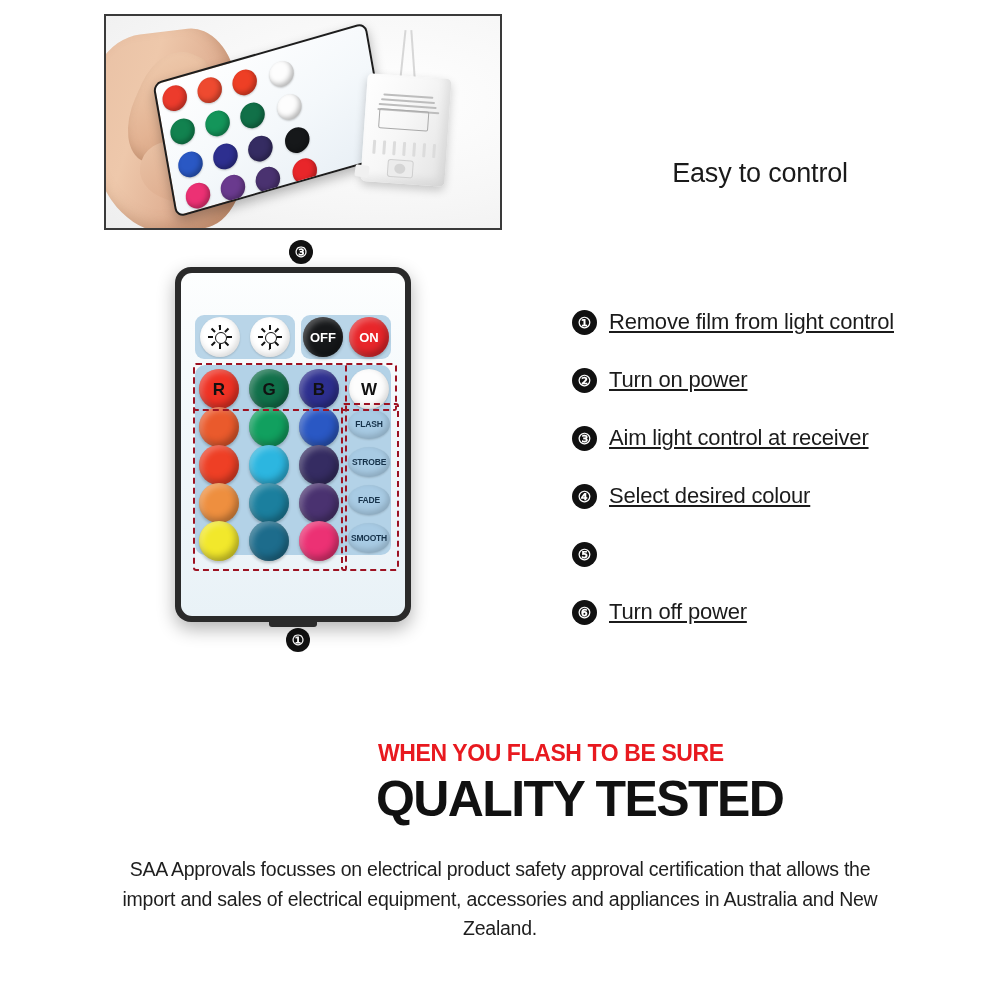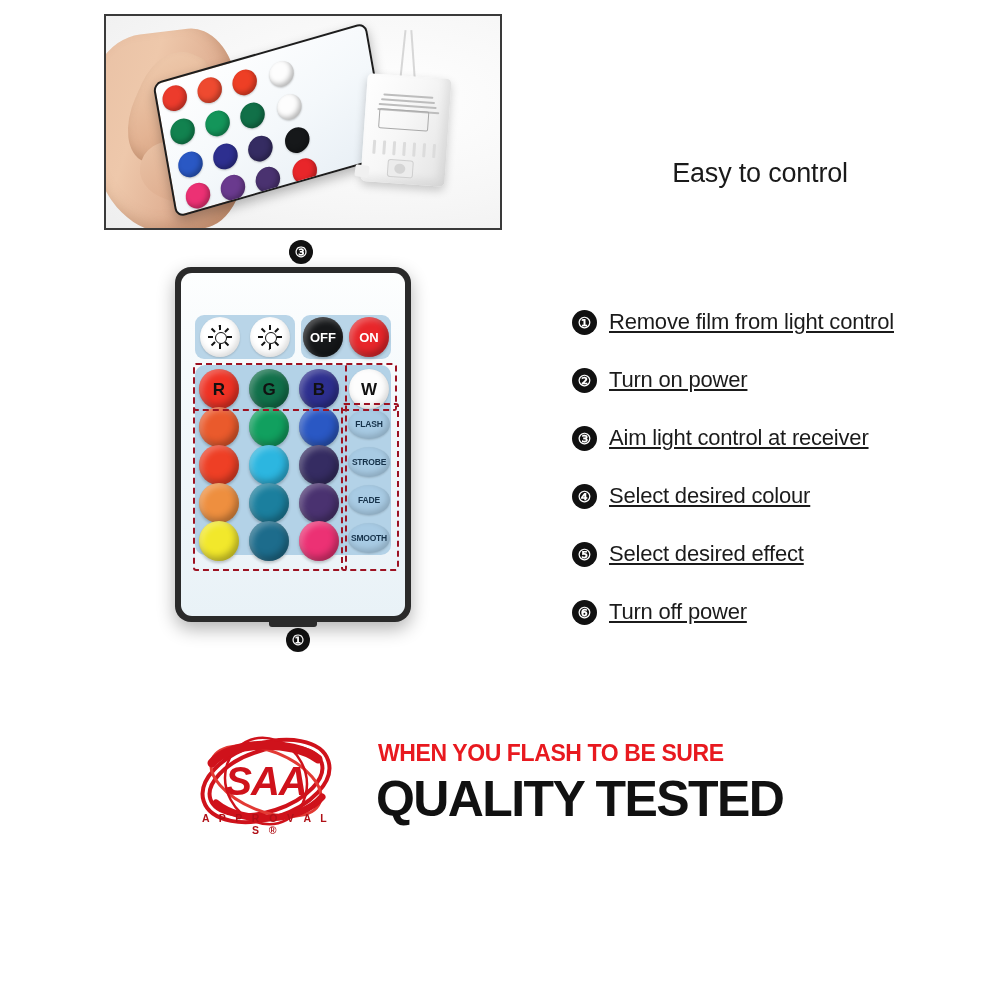--- a/index.html
+++ b/index.html
@@ -268,21 +268,20 @@
     <div class="step">
       <div class="step-num">③</div>
       <div class="step-text">Aim light control at receiver</div>
     </div>
     <div class="step">
       <div class="step-num">④</div>
       <div class="step-text">Select desired colour</div>
     </div>
     <div class="step">
       <div class="step-num">⑤</div>
-      <div class="step-text">Select desired effect</div>
     </div>
     <div class="step">
       <div class="step-num">⑥</div>
       <div class="step-text">Turn off power</div>
     </div>
   </div>
 
   <div class="marker" style="left:289px;top:240px;">③</div>
   <div class="marker" style="left:309px;top:293px;">⑥</div>
   <div class="marker" style="left:352px;top:293px;">②</div>
@@ -356,29 +355,18 @@
       <div class="effect" style="left:167px;top:212px;">FADE</div>
       <div class="effect" style="left:167px;top:250px;">SMOOTH</div>
 
       <div class="dashed" style="left:12px;top:90px;width:200px;height:44px;"></div>
       <div class="dashed" style="left:12px;top:90px;width:150px;height:204px;"></div>
       <div class="dashed" style="left:160px;top:130px;width:54px;height:164px;"></div>
 
     </div>
   </div>
 
-  <div class="saa-logo">
-    <svg class="saa-swoosh" viewBox="0 0 140 105">
-      <ellipse cx="70" cy="48" rx="62" ry="34" fill="none" stroke="#cf121b" stroke-width="11" transform="rotate(-18 70 48)"></ellipse>
-      <ellipse cx="70" cy="48" rx="62" ry="34" fill="none" stroke="#ffffff" stroke-width="3" transform="rotate(-18 70 48)"></ellipse>
-      <ellipse cx="70" cy="48" rx="58" ry="30" fill="none" stroke="#e23a34" stroke-width="3" transform="rotate(22 70 48)"></ellipse>
-      <ellipse cx="70" cy="48" rx="44" ry="40" fill="none" stroke="#cf121b" stroke-width="2.5" transform="rotate(62 70 48)"></ellipse>
-      <path d="M16,30 C34,8 96,6 122,26" fill="none" stroke="#cf121b" stroke-width="9" stroke-linecap="round"></path>
-      <path d="M20,70 C46,92 104,90 126,64" fill="none" stroke="#cf121b" stroke-width="7" stroke-linecap="round"></path>
-    </svg>
-    <div class="saa-txt">SAA</div>
-    <div class="saa-approvals">A P P R O V A L S ®</div>
-  </div>
 
   <div class="qt-when">WHEN YOU FLASH TO BE SURE</div>
   <div class="qt-main">QUALITY TESTED</div>
+  <div class="saa-para">SAA Approvals focusses on electrical product safety approval certification that allows the import and sales of electrical equipment, accessories and appliances in Australia and New Zealand.</div>
 
 </div>
 
 </body></html>

